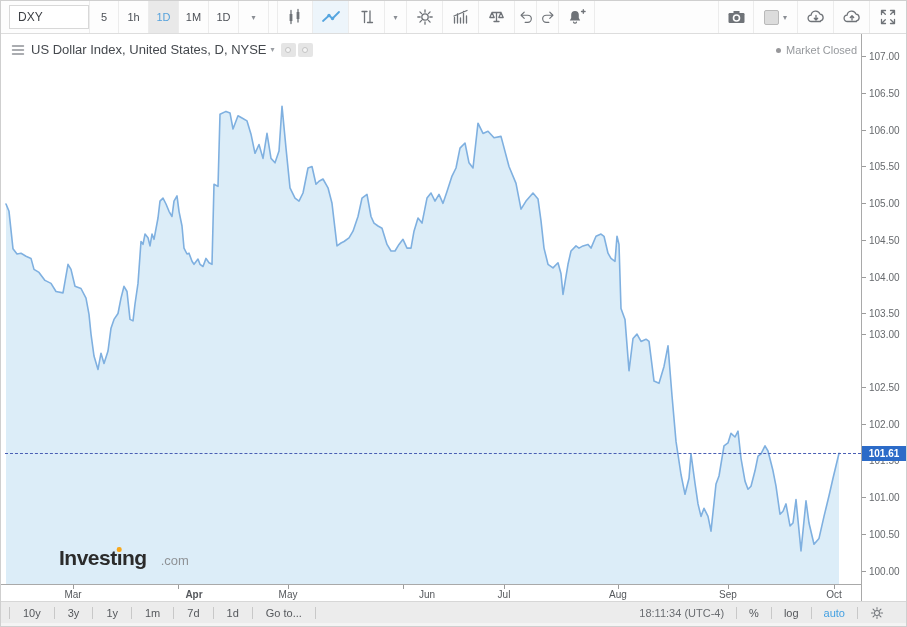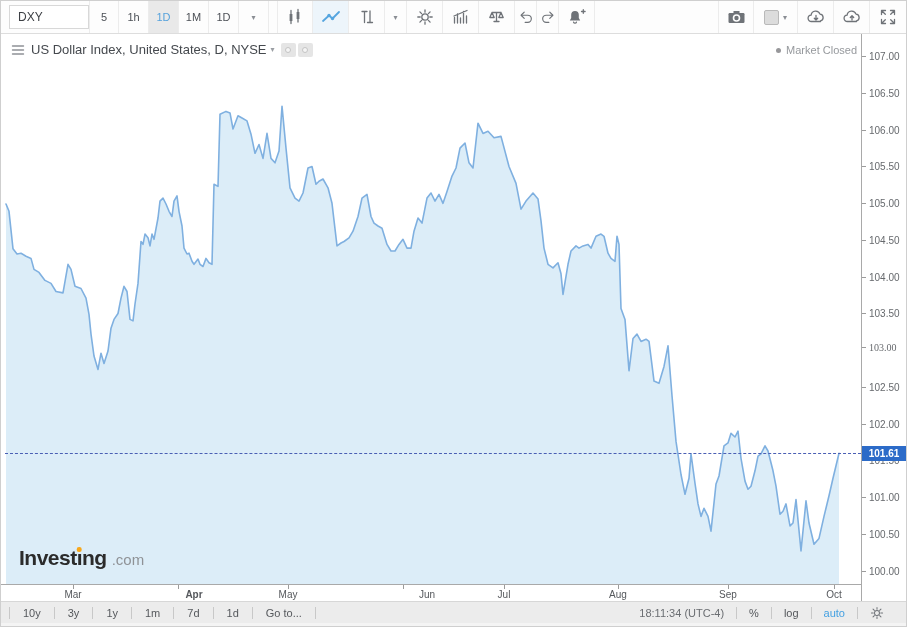--- a/index.html
+++ b/index.html
@@ -53,25 +53,25 @@
   .ytick::before{content:"";position:absolute;left:0;top:5px;width:4px;height:1px;background:#9b9b9b;}
   #last-price-badge{position:absolute;left:0;width:44px;height:15px;background:#2c6bc8;color:#fff;
     font-size:10px;font-weight:bold;display:flex;align-items:center;justify-content:center;z-index:6;}
   #last-price-line{position:absolute;left:4px;width:856px;height:0;border-top:1px dashed #4a5fb4;z-index:3;}
 
   #time-axis{position:absolute;left:0;top:550px;width:860px;height:17px;border-top:1px solid #a9a9a9;background:#fff;}
   .xtick{position:absolute;top:0;width:1px;height:4px;background:#9b9b9b;}
   .xlabel{position:absolute;top:4px;width:40px;margin-left:-20px;text-align:center;font-size:10px;color:#55585c;}
 
   #logo{position:absolute;left:18px;top:512px;z-index:5;display:flex;align-items:baseline;cursor:pointer;}
-  #logo .main{font-size:21px;font-weight:bold;color:#2b2b2b;letter-spacing:-0.5px;}
+  #logo .main{font-size:21px;font-weight:bold;color:#2b2b2b;letter-spacing:-0.5px;margin-left:40px;}
   #logo .iword{position:relative;}
   #logo .iword::before{content:"";position:absolute;left:50%;transform:translateX(-50%);top:1px;
     width:4.6px;height:4.6px;border-radius:50%;background:#f7a71b;}
-  #logo .tld{font-size:15px;color:#8f9296;margin-left:5px;}
+  #logo .tld{font-size:13px;color:#8f9296;margin-left:14px;}
 
   
   #toolbar-bottom{position:absolute;top:600px;left:0;width:100%;height:22px;background:#ececec;
     border-top:1px solid #d7d7d7;display:flex;align-items:center;font-size:11px;color:#55585c;}
   #ranges{display:flex;align-items:center;height:100%;margin-left:8px;}
   .range-btn{padding:0 13px;height:100%;display:flex;align-items:center;cursor:default;}
   .vdiv{width:1px;height:12px;background:#c8c8c8;}
   #util{margin-left:auto;display:flex;align-items:center;height:100%;margin-right:10px;gap:0;}
   .util-item{padding:0 12px;height:100%;display:flex;align-items:center;}
   .util-item.blue{color:#45a1e2;}
@@ -218,21 +218,21 @@
     <div id="price-axis">
       <div id="last-price-badge" style="top: 411.665px;">101.61</div>
     <div class="ytick" style="top: 17px;">107.00</div>
         <div class="ytick" style="top: 53.75px;">106.50</div>
         <div class="ytick" style="top: 90.5px;">106.00</div>
         <div class="ytick" style="top: 127.25px;">105.50</div>
         <div class="ytick" style="top: 164px;">105.00</div>
         <div class="ytick" style="top: 200.75px;">104.50</div>
         <div class="ytick" style="top: 237.5px;">104.00</div>
         <div class="ytick" style="top: 274.25px;">103.50</div>
-        <div class="ytick" style="top: 308px; font-family: Liberation Serif, serif;">103.00</div>
+        <div class="ytick" style="top: 295px;">103.00</div>
         <div class="ytick" style="top: 347.75px;">102.50</div>
         <div class="ytick" style="top: 384.5px;">102.00</div>
         <div class="ytick" style="top: 421.25px;">101.50</div>
         <div class="ytick" style="top: 458px;">101.00</div>
         <div class="ytick" style="top: 494.75px;">100.50</div>
         <div class="ytick" style="top: 531.5px;">100.00</div>
       </div>
 
     <div id="time-axis">
         <div class="xtick" style="left: 72px;"></div>

